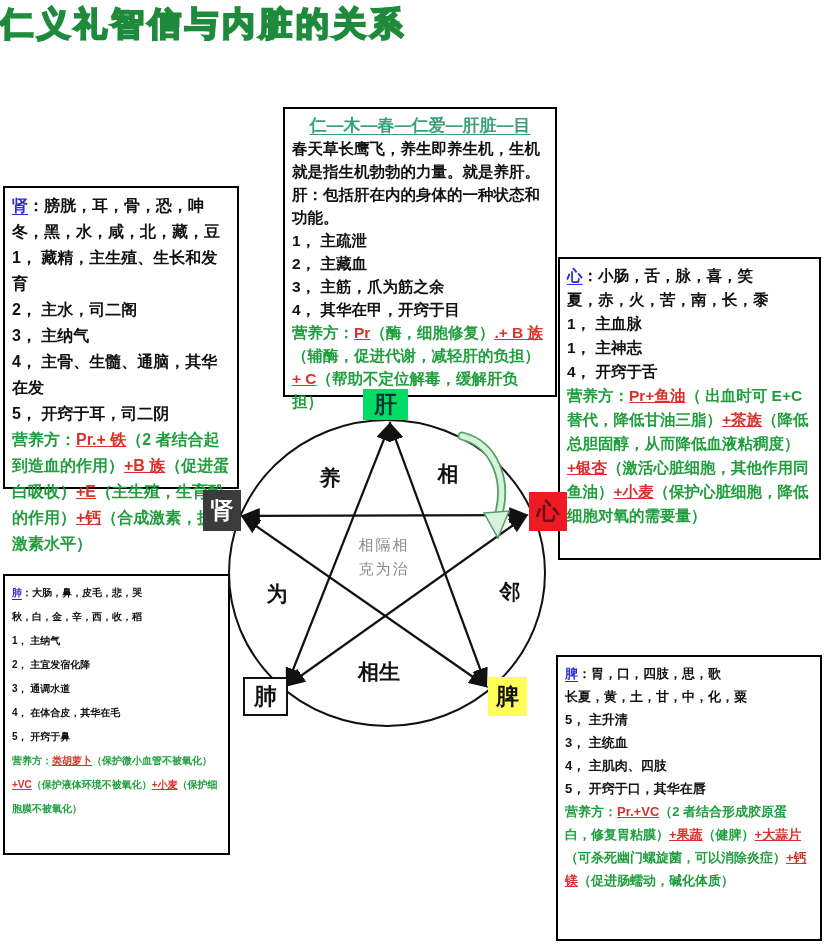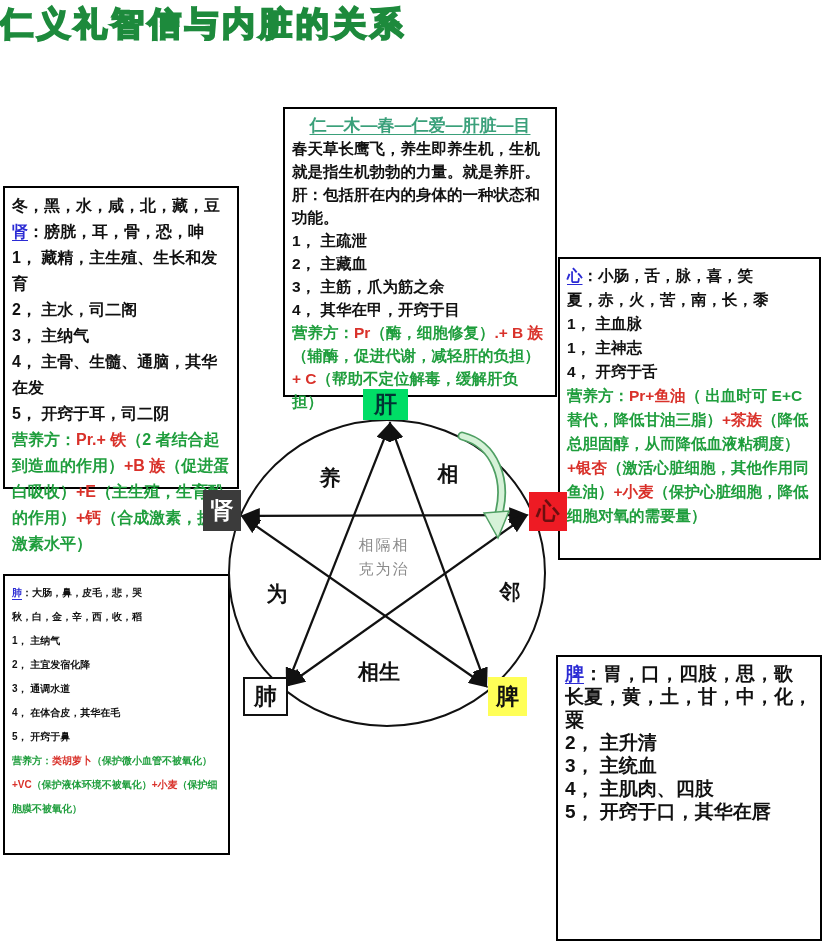--- a/index.html
+++ b/index.html
@@ -15,27 +15,27 @@
     text-shadow:0 0 1px var(--title_green);
   }
   .panel{
     position:absolute;background:#fff;border:2px solid #000;
     box-sizing:border-box;padding:5px 7px;font-weight:bold;
   }
   .panel-top   {left:283px;top:59px; width:274px;height:290px;font-size:15.5px;line-height:23px;margin-top:48px;}
   .panel-kidney{left:3px;  top:186px;width:236px;height:303px;font-size:16px;  line-height:26px;}
   .panel-heart {left:558px;top:257px;width:263px;height:303px;font-size:15.5px;line-height:24px;}
   .panel-lung  {left:3px;  top:574px;width:227px;height:281px;font-size:10px;line-height:24px;}
-  .panel-spleen{left:556px;top:655px;width:266px;height:286px;font-size:19px;  line-height:23px;}
+  .panel-spleen{left:556px;top:655px;width:266px;height:286px;font-size:13px;  line-height:23px;}
   .tophead{text-align:center;font-size:17px;}
   .toplink{color:var(--teal);text-decoration:underline;text-underline-offset:3px;}
   .organ{color:var(--blue);text-decoration:underline;text-underline-offset:3px;}
   .nutri{margin:0;}
   .g{color:var(--green);}
-  .r{color:var(--red);}
+  .r{color:var(--red);text-decoration:underline;}
   .node{
     position:absolute;display:flex;align-items:center;justify-content:center;
     font-weight:bold;font-size:23px;z-index:3;box-sizing:border-box;
   }
   .node-liver {background:var(--liver_bg);color:#033;}
   .node-heart {background:var(--heart_bg);color:var(--heart_text);}
   .node-spleen{background:var(--spleen_bg);color:#111;}
   .node-lung  {background:var(--lung_bg);border:2px solid #111;color:#111;}
   .node-kidney{background:var(--kidney_bg);color:var(--kidney_text);}
   .garrow-outer{stroke:var(--arrow_green_stroke);}
@@ -53,22 +53,22 @@
   <div class="tophead"><span class="toplink">仁—木—春—仁爱—肝脏—目</span></div>
   <div>春天草长鹰飞，养生即养生机，生机就是指生机勃勃的力量。就是养肝。肝：包括肝在内的身体的一种状态和功能。</div>
   <div>1， 主疏泄</div>
   <div>2， 主藏血</div>
   <div>3， 主筋，爪为筋之余</div>
   <div>4， 其华在甲，开窍于目</div>
   <p class="nutri"><span class="g">营养方：</span><span class="r">Pr</span><span class="g">（酶，细胞修复）</span><span class="r">.+ B 族</span><span class="g">（辅酶，促进代谢，减轻肝的负担）</span><span class="r">+ C</span><span class="g">（帮助不定位解毒，缓解肝负担）</span></p>
 </div>
 
 <div class="panel panel-kidney">
+  <div><span class="organ">肾</span><span>：膀胱，耳，骨，恐，呻</span></div>
   <div>冬，黑，水，咸，北，藏，豆</div>
-  <div><span class="organ">肾</span><span>：膀胱，耳，骨，恐，呻</span></div>
   <div>1， 藏精，主生殖、生长和发育</div>
   <div>2， 主水，司二阁</div>
   <div>3， 主纳气</div>
   <div>4， 主骨、生髓、通脑，其华在发</div>
   <div>5， 开窍于耳，司二阴</div>
   <p class="nutri"><span class="g">营养方：</span><span class="r">Pr.+ 铁</span><span class="g">（2 者结合起到造血的作用）</span><span class="r">+B 族</span><span class="g">（促进蛋白吸收）</span><span class="r">+E</span><span class="g">（主生殖，生育酚的作用）</span><span class="r">+钙</span><span class="g">（合成激素，提高激素水平）</span></p>
 </div>
 
 <div class="panel panel-heart">
   <div><span class="organ">心</span><span>：小肠，舌，脉，喜，笑</span></div>
@@ -86,24 +86,25 @@
   <div>2， 主宜发宿化降</div>
   <div>3， 通调水道</div>
   <div>4， 在体合皮，其华在毛</div>
   <div>5， 开窍于鼻</div>
   <p class="nutri"><span class="g">营养方：</span><span class="r">类胡萝卜</span><span class="g">（保护微小血管不被氧化）</span><span class="r">+VC</span><span class="g">（保护液体环境不被氧化）</span><span class="r">+小麦</span><span class="g">（保护细胞膜不被氧化）</span></p>
 </div>
 
 <div class="panel panel-spleen">
   <div><span class="organ">脾</span><span>：胃，口，四肢，思，歌</span></div>
   <div>长夏，黄，土，甘，中，化，粟</div>
-  <div>2， 主升清</div>
+  <div>5， 主升清</div>
   <div>3， 主统血</div>
   <div>4， 主肌肉、四肢</div>
   <div>5， 开窍于口，其华在唇</div>
+  <p class="nutri"><span class="g">营养方：</span><span class="r">Pr.+VC</span><span class="g">（2 者结合形成胶原蛋白，修复胃粘膜）</span><span class="r">+果蔬</span><span class="g">（健脾）</span><span class="r">+大蒜片</span><span class="g">（可杀死幽门螺旋菌，可以消除炎症）</span><span class="r">+钙镁</span><span class="g">（促进肠蠕动，碱化体质）</span></p>
 </div>
 
 <svg style="left:180px;top:380px" width="400" height="360" viewBox="0 0 400 360">
   <defs>
     <marker id="ah" viewBox="0 0 10 8" refX="8.5" refY="4" markerWidth="9" markerHeight="7.2" orient="auto-start-reverse">
       <path d="M0,0 L10,4 L0,8 z" fill="#111"></path>
     </marker>
   </defs>
   <ellipse cx="207" cy="193" rx="158" ry="153" fill="none" stroke="#111" stroke-width="2"></ellipse>
   <g stroke="#111" stroke-width="2.2" marker-start="url(#ah)" marker-end="url(#ah)">

